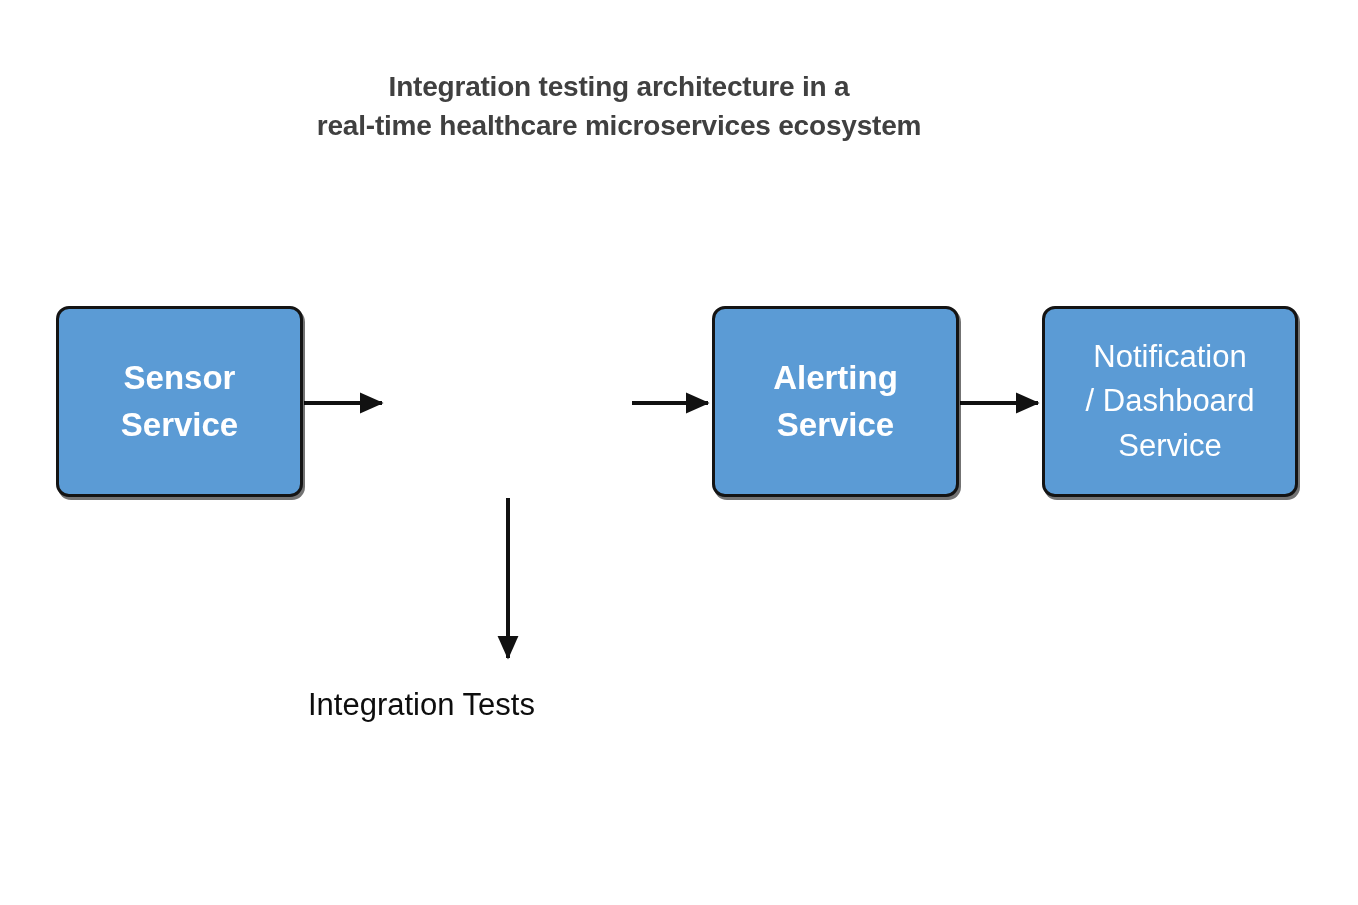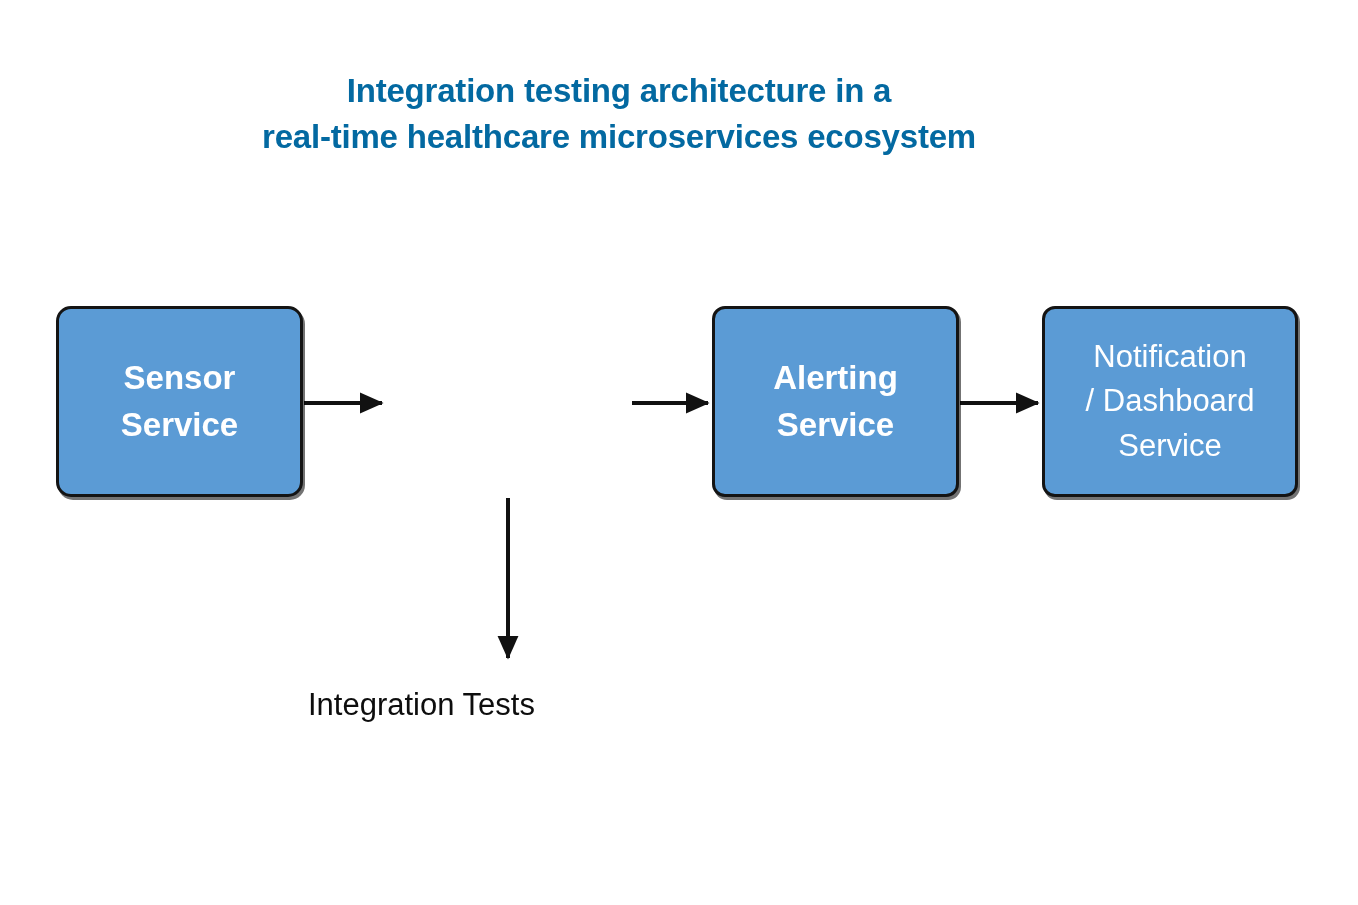--- a/index.html
+++ b/index.html
@@ -24,25 +24,25 @@
     background: #ffffff;
   }
 
   
   #diagram-title {
     position: absolute;
     left: 0;
     top: 68px;
     width: 1238px;
     text-align: center;
-    font-size: 33px;
+    font-size: 28px;
     font-weight: 700;
     line-height: 1.38;
     letter-spacing: -0.2px;
-    color: #0369a1;
+    color: #404040;
     white-space: pre-line;
   }
 
   
   .node-box {
     position: absolute;
     box-sizing: border-box;
     background: #5b9bd5;
     border: 3px solid #141414;
     border-radius: 13px;
@@ -56,21 +56,21 @@
   }
   .node-label {
     display: block;
     width: 100%;
     padding: 0 8px;
     box-sizing: border-box;
     white-space: pre-line;
   }
 
   #node-sensor-service {
-    left: 56px;  top: 306px;  width: 247px; height: 191px; border-radius: 15px;
+    left: 56px;  top: 306px;  width: 247px; height: 191px;
   }
   #node-sensor-service .node-label {
     font-size: 33px; font-weight: 700; line-height: 1.42;
   }
 
   #node-vital-data-api {
     left: 386px; top: 306px; width: 245px; height: 191px;
   }
   #node-vital-data-api .node-label {
     font-size: 33px; font-weight: 400; line-height: 1.42;

